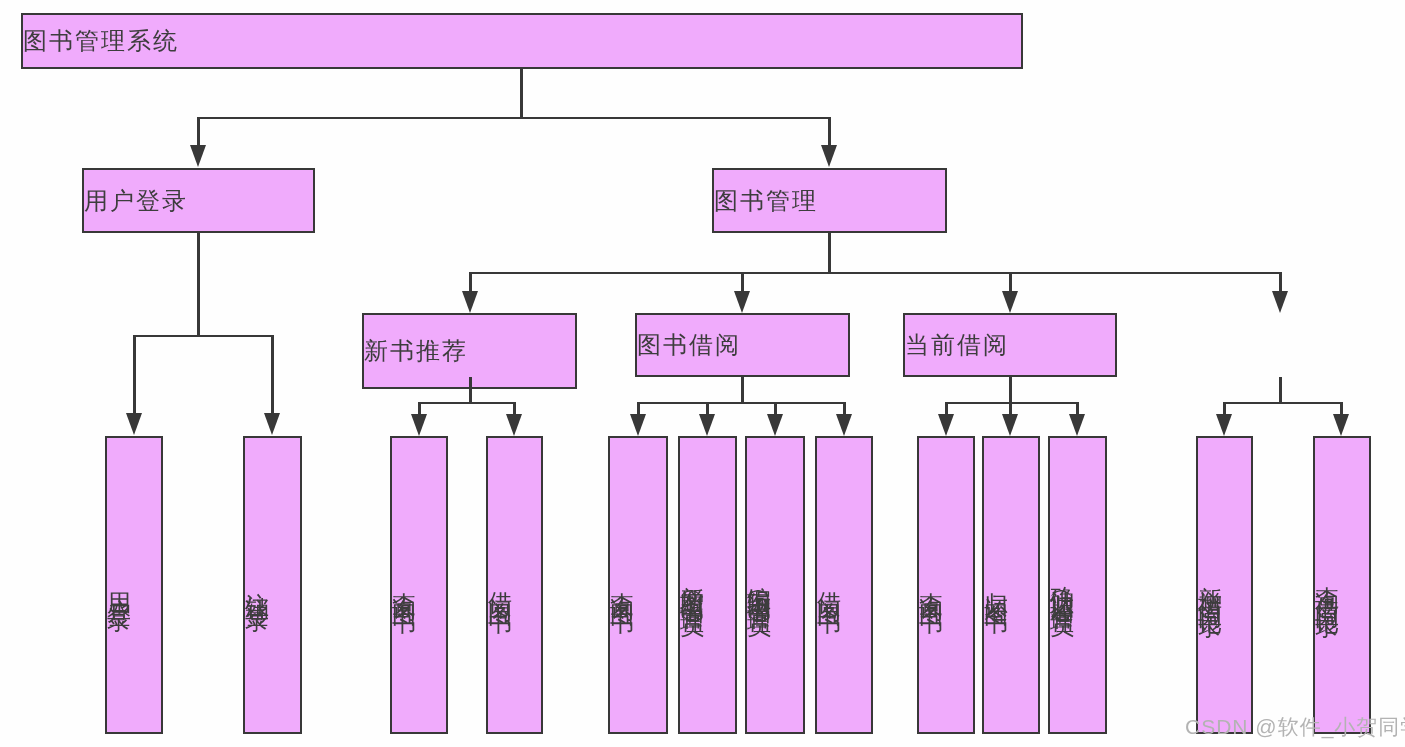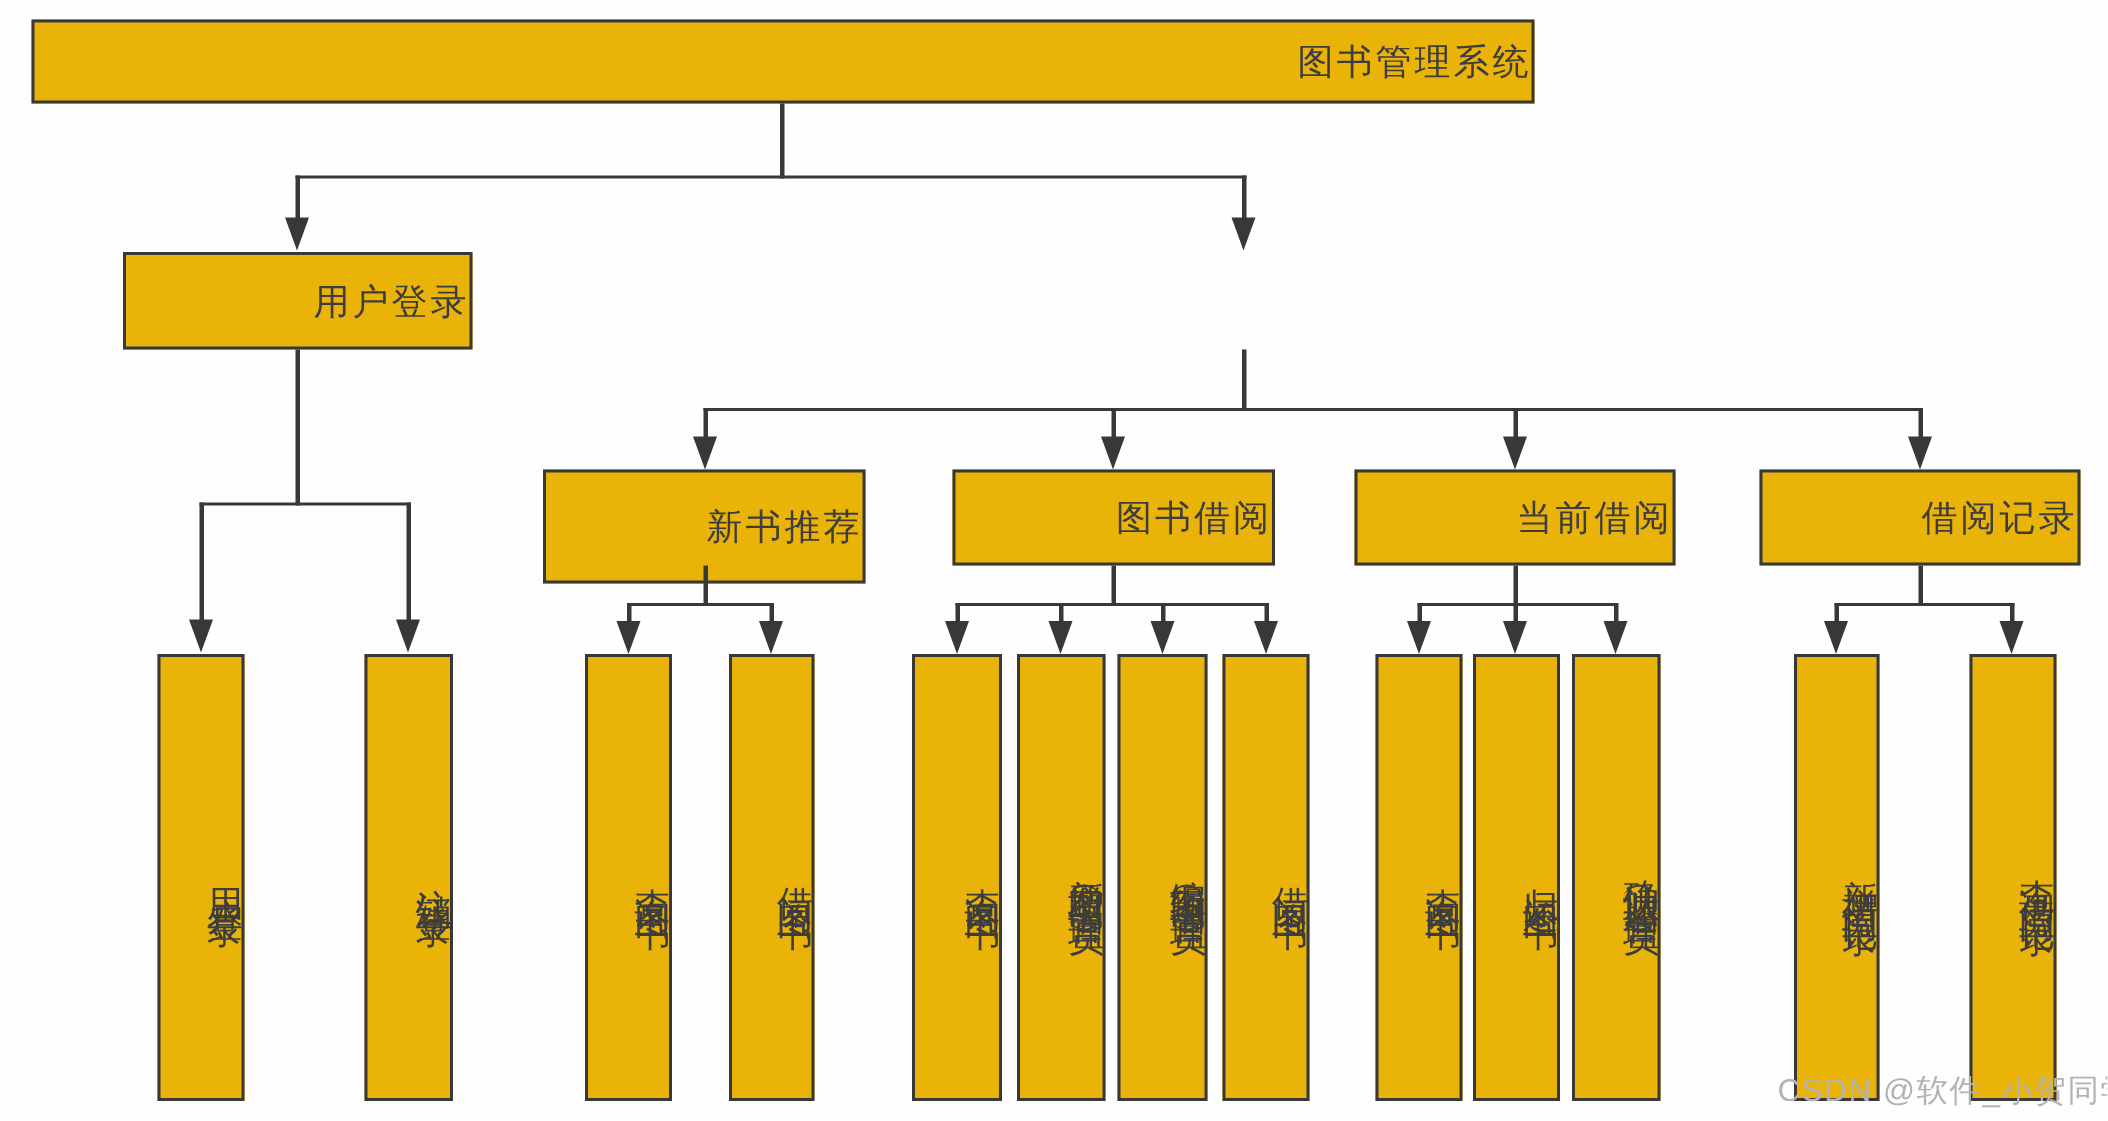--- a/index.html
+++ b/index.html
@@ -3,22 +3,22 @@
 <meta charset="utf-8">
 <style>
   html,body { margin:0; padding:0; background:#ffffff; }
   .canvas {
     position:relative; width:1405px; height:747px;
     background:#fefefe; overflow:hidden;
     font-family:"Liberation Sans","DejaVu Sans",sans-serif;
   }
   .node {
     position:absolute; box-sizing:border-box;
-    border:2px solid #383838; background:#eab308;
-    display:flex; align-items:center; justify-content:flex-end;
+    border:2px solid #383838; background:#f0abfc;
+    display:flex; align-items:center; justify-content:flex-start;
     color:#3d3d3d; font-size:24px; letter-spacing:2px; white-space:nowrap;
   }
   .leaf .vtext {
     writing-mode:vertical-rl; text-orientation:mixed;
     font-size:24px; letter-spacing:6px; line-height:1;
     color:#3d3d3d;
   }
   .leaf.long .vtext { letter-spacing:4px; }
   .vl,.hl { position:absolute; background:#383838; }
   .ah {
@@ -38,32 +38,32 @@
 
 <div class="canvas">
 
   <div class="node" style="left:21px;top:13px;width:1002px;height:56px">
     <span>图书管理系统</span>
   </div>
 
   <div class="node" style="left:82px;top:168px;width:233px;height:65px">
     <span>用户登录</span>
   </div>
+  <div class="node" style="left:712px;top:168px;width:235px;height:65px">
+    <span>图书管理</span>
+  </div>
 
   <div class="node" style="left:362px;top:313px;width:215px;height:76px">
     <span>新书推荐</span>
   </div>
   <div class="node" style="left:635px;top:313px;width:215px;height:64px">
     <span>图书借阅</span>
   </div>
   <div class="node" style="left:903px;top:313px;width:214px;height:64px">
     <span>当前借阅</span>
-  </div>
-  <div class="node" style="left:1173px;top:313px;width:214px;height:64px">
-    <span>借阅记录</span>
   </div>
 
   <div class="node leaf" style="left:105px;top:436px;width:58px;height:298px">
     <span class="vtext">用户登录</span>
   </div>
   <div class="node leaf" style="left:243px;top:436px;width:59px;height:298px">
     <span class="vtext">注销登录</span>
   </div>
 
   <div class="node leaf" style="left:390px;top:436px;width:58px;height:298px">

